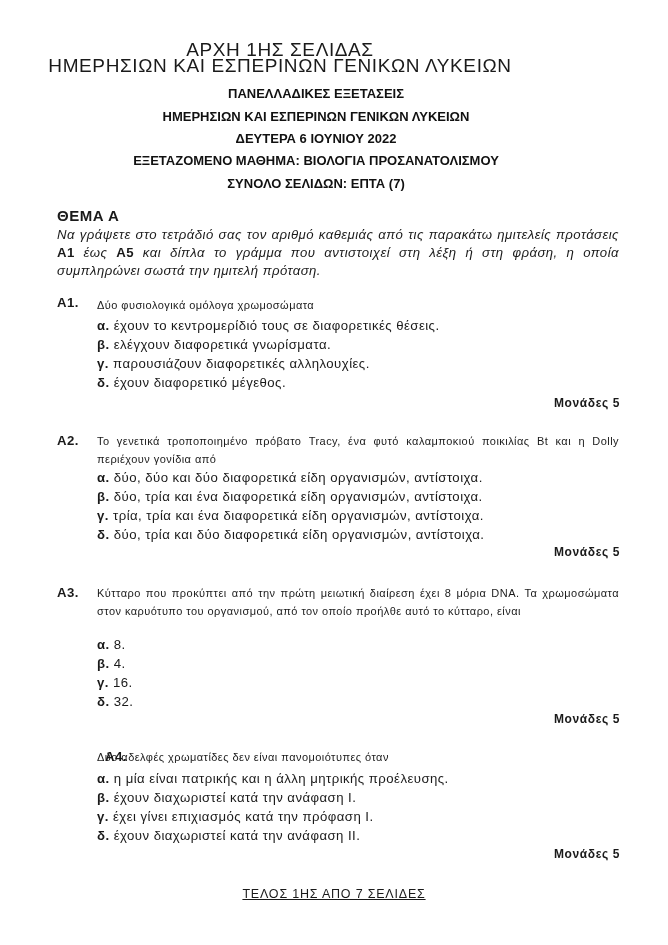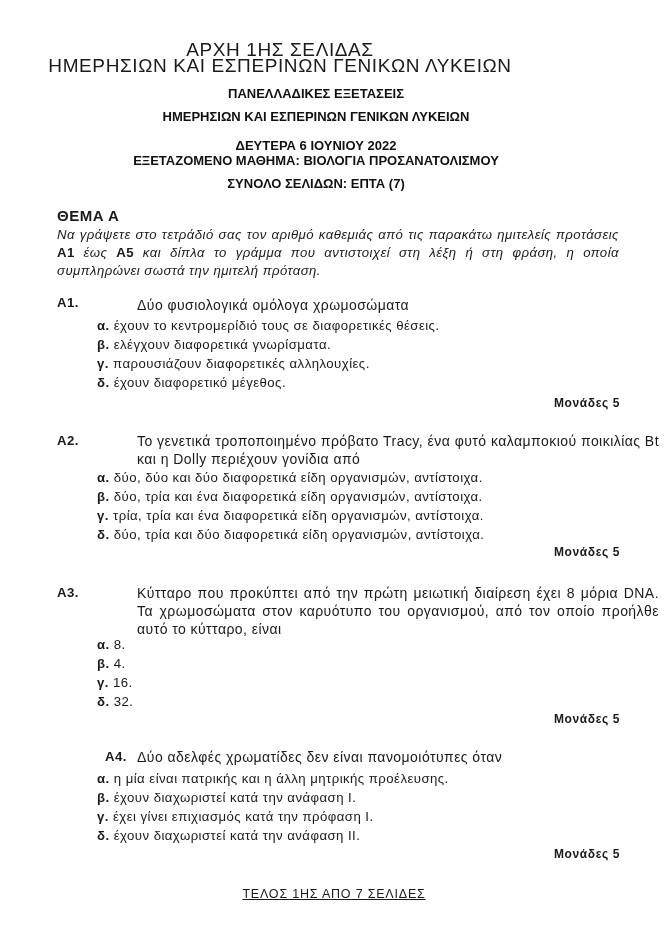--- a/index.html
+++ b/index.html
@@ -23,22 +23,22 @@
   .instr {
     position: absolute; left: 57px; top: 226px; width: 562px;
     font-size: 13.2px; font-style: italic; line-height: 18px;
     text-align: justify; letter-spacing: 0.45px;
   }
   .instr b { font-style: normal; font-weight: bold; }
   .q-num {
     position: absolute; left: 57px; font-size: 13.2px; font-weight: bold; letter-spacing: 0.5px;
   }
   .q-text {
-    position: absolute; left: 97px; width: 522px; font-size: 14px; line-height: 18px;
-    letter-spacing: 0.45px; text-align: justify; margin-left: 40px;
+    position: absolute; left: 97px; width: 522px; font-size: 11px; line-height: 18px;
+    letter-spacing: 0.45px; text-align: justify;
   }
   .opt {
     position: absolute; left: 97px; font-size: 13.2px; letter-spacing: 0.45px; white-space: nowrap;
   }
   .opt .letter { font-weight: bold; }
   .marks {
     position: absolute; right: 48px; font-size: 12px; font-weight: bold; letter-spacing: 0.6px;
   }
   .footer {
     position: absolute; left: 0; width: 668px; top: 887px; text-align: center;
@@ -48,21 +48,21 @@
 </head>
 <body>
 
 <div class="page">
 
   <div class="hdr-top" style="top:39px;">ΑΡΧΗ 1ΗΣ ΣΕΛΙΔΑΣ</div>
   <div class="hdr-top" style="top:55px;">ΗΜΕΡΗΣΙΩΝ ΚΑΙ ΕΣΠΕΡΙΝΩΝ ΓΕΝΙΚΩΝ ΛΥΚΕΙΩΝ</div>
 
   <div class="hdr-bold" style="top:86px;">ΠΑΝΕΛΛΑΔΙΚΕΣ ΕΞΕΤΑΣΕΙΣ</div>
   <div class="hdr-bold" style="top:109px;">ΗΜΕΡΗΣΙΩΝ ΚΑΙ ΕΣΠΕΡΙΝΩΝ ΓΕΝΙΚΩΝ ΛΥΚΕΙΩΝ</div>
-  <div class="hdr-bold" style="top:131px;margin-top:7px;">ΔΕΥΤΕΡΑ 6 ΙΟΥΝΙΟΥ 2022</div>
+  <div class="hdr-bold" style="top:131px;">ΔΕΥΤΕΡΑ 6 ΙΟΥΝΙΟΥ 2022</div>
   <div class="hdr-bold" style="top:153px;">ΕΞΕΤΑΖΟΜΕΝΟ ΜΑΘΗΜΑ: ΒΙΟΛΟΓΙΑ ΠΡΟΣΑΝΑΤΟΛΙΣΜΟΥ</div>
   <div class="hdr-bold" style="top:176px;">ΣΥΝΟΛΟ ΣΕΛΙΔΩΝ: ΕΠΤΑ (7)</div>
 
   <div class="theme-title">ΘΕΜΑ Α</div>
   <div class="instr"><span>Να γράψετε στο τετράδιό σας τον αριθμό καθεμιάς από τις παρακάτω ημιτελείς προτάσεις </span><b>Α1</b><span> έως </span><b>Α5</b><span> και δίπλα το γράμμα που αντιστοιχεί στη λέξη ή στη φράση, η οποία συμπληρώνει σωστά την ημιτελή πρόταση.</span></div>
 
   <div>
     <div class="q-num" style="top:295px;">Α1.</div>
     <div class="q-text" style="top:296px;">Δύο φυσιολογικά ομόλογα χρωμοσώματα</div>
     <div class="opt" style="top:318px;"><span class="letter">α.</span><span> έχουν το κεντρομερίδιό τους σε διαφορετικές θέσεις.</span></div>

